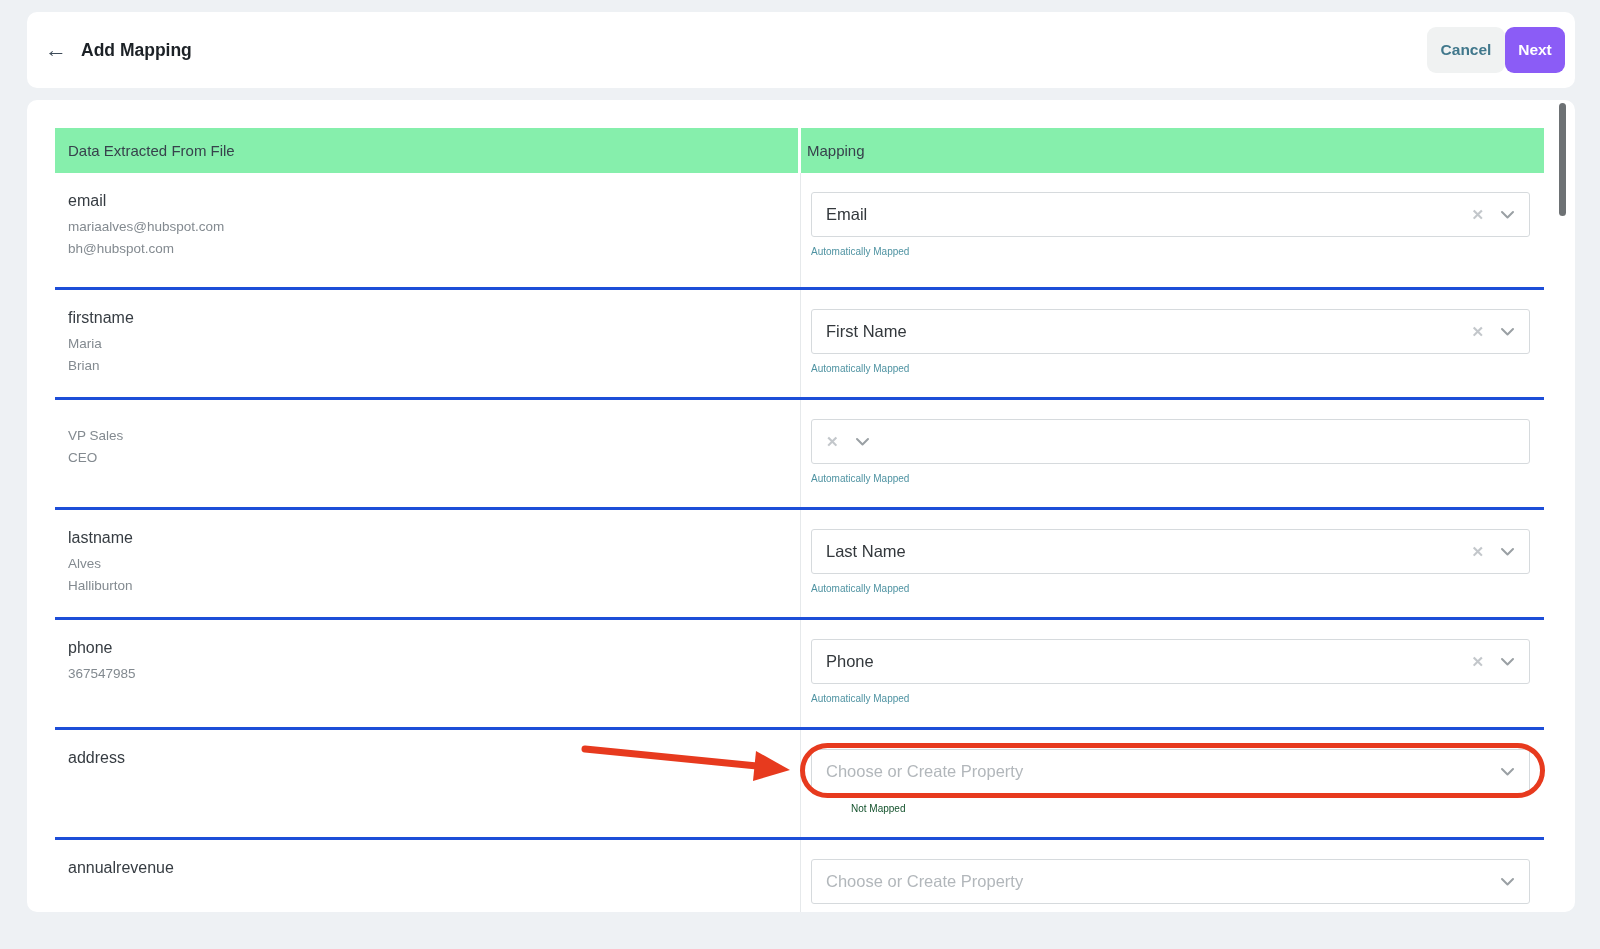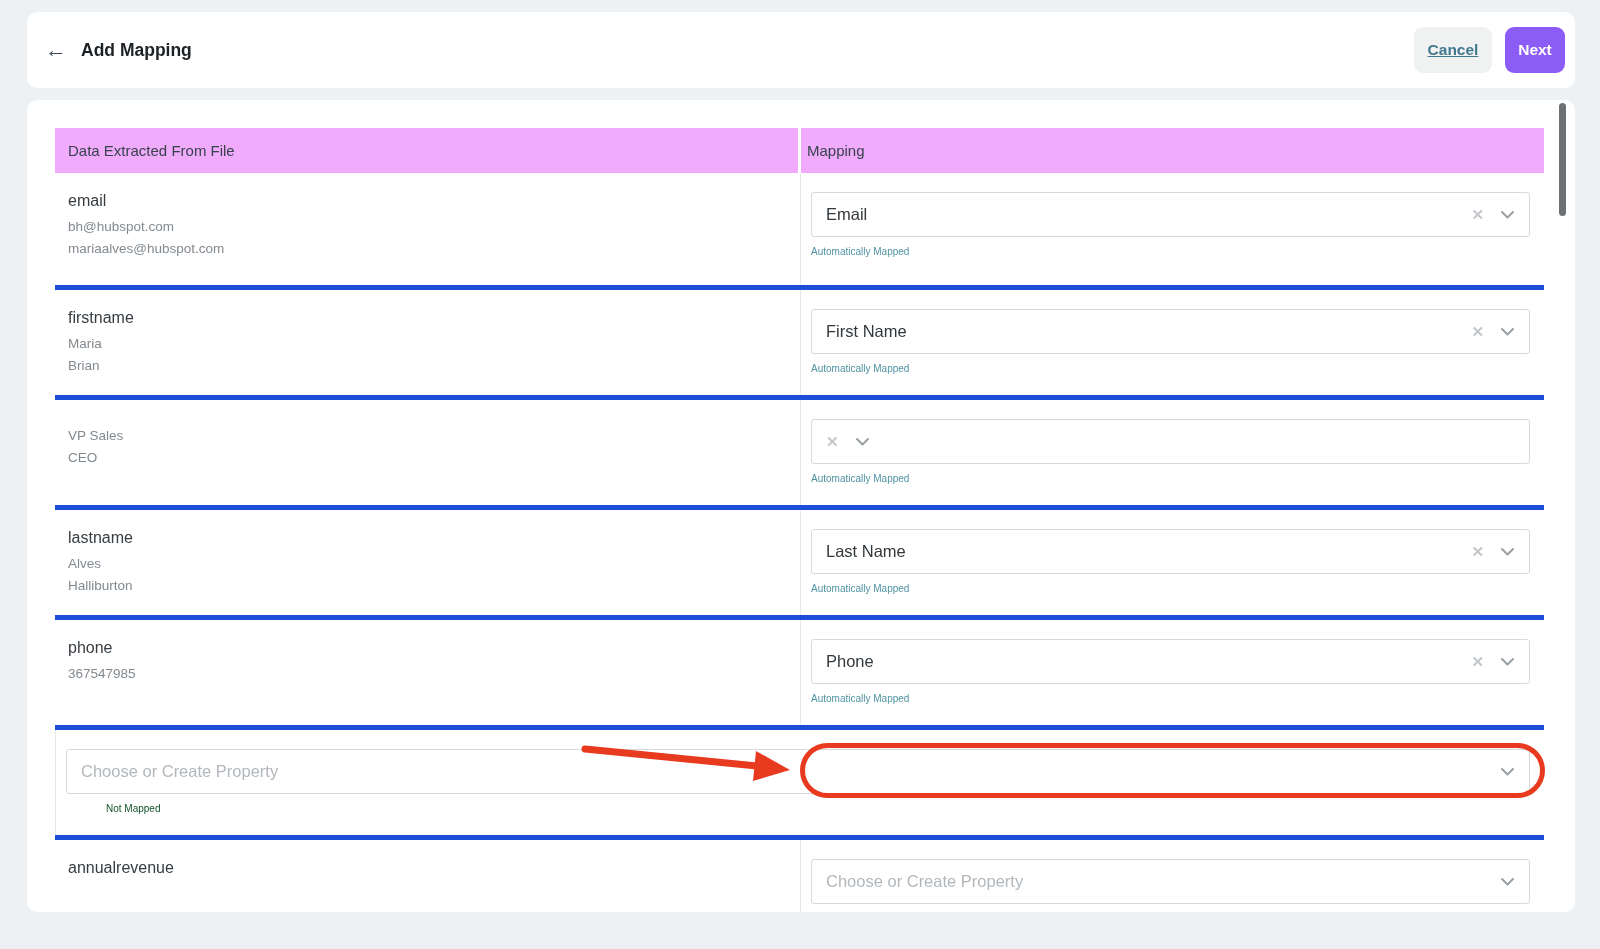--- a/index.html
+++ b/index.html
@@ -20,37 +20,37 @@
     font-size:22px;color:#3e4b59;cursor:pointer;flex:0 0 auto;
   }
   .page-title{
     margin-left:10px;font-size:17.5px;font-weight:700;color:#1c2126;flex:1 1 auto;
   }
   .btn{
     height:46px;border-radius:9px;border:none;cursor:pointer;
     font-family:"Liberation Sans", sans-serif;font-size:15.5px;font-weight:600;
     display:flex;align-items:center;justify-content:center;
   }
-  .btn-cancel{width:78px;background:#f0f2f2;color:#41788c;margin-right:13px;text-decoration:underline;}
+  .btn-cancel{width:78px;background:#f0f2f2;color:#41788c;}
   .btn-next{width:60px;background:#8b5cf6;color:#ffffff;text-align:right;}
   
   .card{
     position:absolute;left:27px;top:100px;width:1548px;height:812px;
     background:#ffffff;border-radius:10px;overflow:hidden;box-sizing:border-box;
     padding:28px 0 0 28px;
   }
   .tbl{width:1489px;}
   .tbl-head{display:flex;height:45px;}
   .tbl-head .cell{
-    background:#f0abfc;display:flex;align-items:center;
+    background:#86efac;display:flex;align-items:center;
     font-size:15px;color:#37424c;box-sizing:border-box;
   }
   .tbl-head .c1{width:743px;padding-left:13px;margin-right:3px;}
   .tbl-head .c2{flex:1;padding-left:6px;}
-  .map-row{display:flex;border-bottom:5px solid #1d4ed8;box-sizing:border-box;height:110px;}
+  .map-row{display:flex;border-bottom:3px solid #1d4ed8;box-sizing:border-box;height:110px;}
   .map-row:first-child{height:117px;}
   .map-row:last-child{border-bottom:none;height:117px;}
   .map-row .left{width:745px;box-sizing:border-box;padding:19px 20px 0 13px;}
   .map-row .right{flex:1;box-sizing:border-box;border-left:1px solid #e6e9eb;padding:19px 14px 0 10px;}
   .field-name{font-size:16px;color:#363c42;}
   .sample{font-size:13.5px;color:#838a90;line-height:22px;}
   .samples{margin-top:6px;}
   .dropdown{
     height:45px;border:1px solid #d6dadd;border-radius:3px;background:#fff;
     display:flex;align-items:center;box-sizing:border-box;padding:0 14px 0 14px;
@@ -93,22 +93,22 @@
   <div class="tbl">
     <div class="tbl-head">
       <div class="cell c1">Data Extracted From File</div>
       <div class="cell c2">Mapping</div>
     </div>
     <div id="rows">
         <div class="map-row">
     <div class="left">
       <div class="field-name">email</div>
       <div class="samples">
+              <div class="sample">mariaalves@hubspot.com</div>
               <div class="sample">bh@hubspot.com</div>
-              <div class="sample">mariaalves@hubspot.com</div>
             </div>
     </div>
     <div class="right">
       <div class="dropdown">
         <span class="dd-value">Email</span>
         <span class="dd-clear">✕</span>
         <span class="dd-chevron">
           <svg width="15" height="10" viewBox="0 0 15 10">
                   <path d="M2 2 L7.5 7.5 L13 2" stroke="#9aa0a4" stroke-width="2" fill="none" stroke-linecap="round" stroke-linejoin="round"></path>
                 </svg>
@@ -192,20 +192,24 @@
         <span class="dd-chevron">
           <svg width="15" height="10" viewBox="0 0 15 10">
                   <path d="M2 2 L7.5 7.5 L13 2" stroke="#9aa0a4" stroke-width="2" fill="none" stroke-linecap="round" stroke-linejoin="round"></path>
                 </svg>
         </span>
       </div>
       <div class="status ok">Automatically Mapped</div>
     </div>
   </div>
         <div class="map-row">
+    <div class="left">
+      <div class="field-name">address</div>
+      <div class="samples"></div>
+    </div>
     <div class="right">
       <div class="dropdown">
         <span class="dd-value placeholder">Choose or Create Property</span>
 
         <span class="dd-chevron">
           <svg width="15" height="10" viewBox="0 0 15 10">
                   <path d="M2 2 L7.5 7.5 L13 2" stroke="#9aa0a4" stroke-width="2" fill="none" stroke-linecap="round" stroke-linejoin="round"></path>
                 </svg>
         </span>
       </div>

